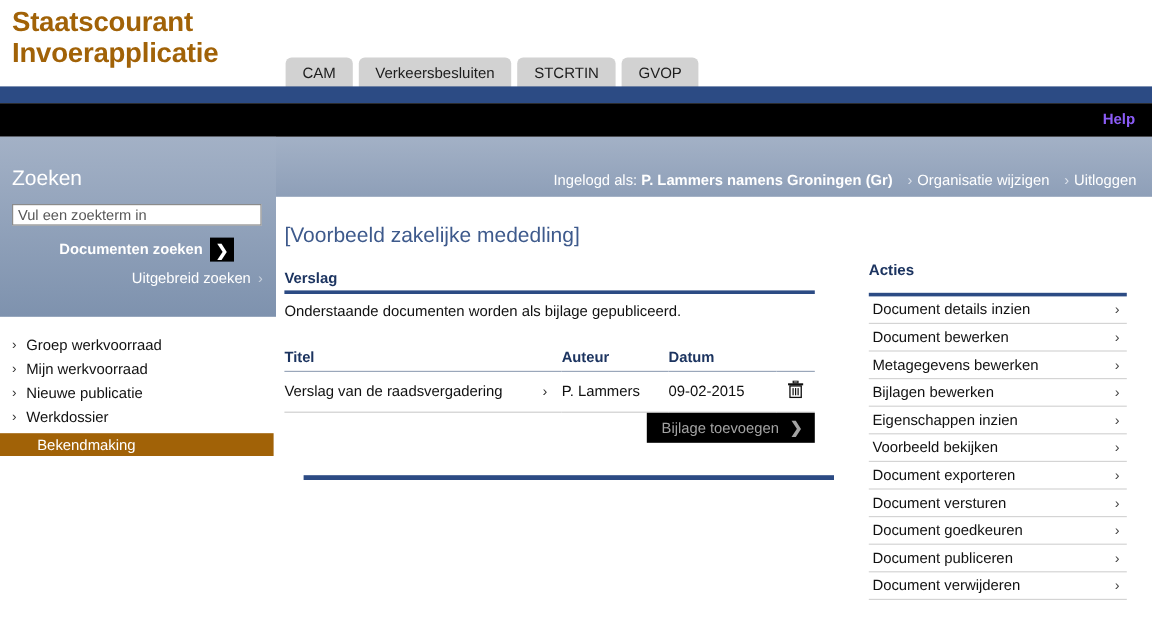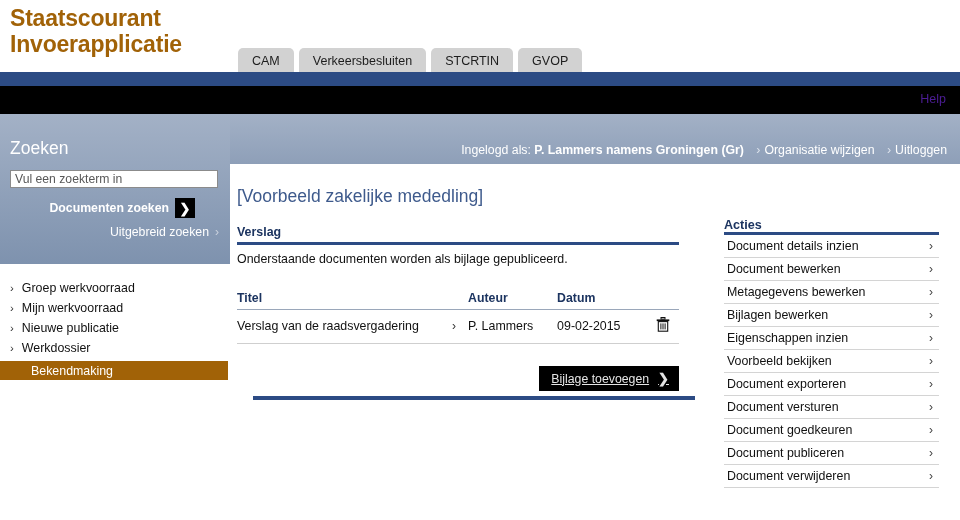--- a/index.html
+++ b/index.html
@@ -45,21 +45,21 @@
     background: #000000;
   }
   .doc-tab {
     position: absolute; left: 0; top: 86px; width: 100px; height: 28px;
     background: #a7b6cb;
     display: flex; align-items: center; justify-content: center;
     font-size: 12.5px; font-weight: bold; color: #111; cursor: pointer;
   }
   .help-link {
     position: absolute; right: 14px; top: 92px;
-    font-size: 12.5px; color: #4c1d95; cursor: pointer;
+    font-size: 12.5px; color: #8b5cf6; cursor: pointer; font-weight: bold;
   }
 
   
   .userstrip {
     position: absolute; left: 0; top: 114px; width: 960px; height: 50px;
     background: linear-gradient(#a3b1c6, #8e9fb8);
   }
   .userinfo {
     position: absolute; right: 13px; top: 143px;
     font-size: 12.3px; color: #ffffff; white-space: nowrap;
@@ -142,38 +142,37 @@
   }
   .col-titel { width: 218px; }
   .col-auteur { width: 84px; }
   .col-datum { width: 85px; }
   .col-del { width: 30px; text-align: center; }
   .title-cell { display: flex; align-items: center; justify-content: space-between; padding-right: 12px; cursor: pointer; }
   .title-cell .chev { color: #333; font-size: 12px; }
   .trash { cursor: pointer; display: inline-block; }
 
   .btn-add {
-    margin-top: 22px; float: right;
-    background: #000000; color: #e5e5e5;
+    float: right;
+    background: #000000; color: #a3a3a3;
     font-size: 12.3px; padding: 5px 10px 5px 12px;
     display: inline-flex; align-items: center; gap: 9px;
     cursor: pointer;
-    text-decoration: underline;
   }
   .btn-add .chev { font-weight: bold; font-size: 13px; }
   .bottomrule {
     position: absolute; left: 253px; top: 396px; width: 442px; height: 4px;
     background: #2c4b84;
   }
 
   
   .actions { position: absolute; left: 724px; top: 218px; width: 215px; }
   .actions-title {
     font-size: 12.6px; font-weight: bold; color: #1c3460;
-    padding-bottom: 0; border-bottom: 3px solid #2c4b84;
+    padding-bottom: 12px; border-bottom: 3px solid #2c4b84;
   }
   .action-item {
     display: flex; align-items: center; justify-content: space-between;
     font-size: 12.4px; color: #111;
     padding: 4px 6px 4px 3px;
     border-bottom: 1px solid #d4d4d4;
     cursor: pointer;
   }
   .action-item .chev { color: #444; font-size: 12px; }
 </style>

